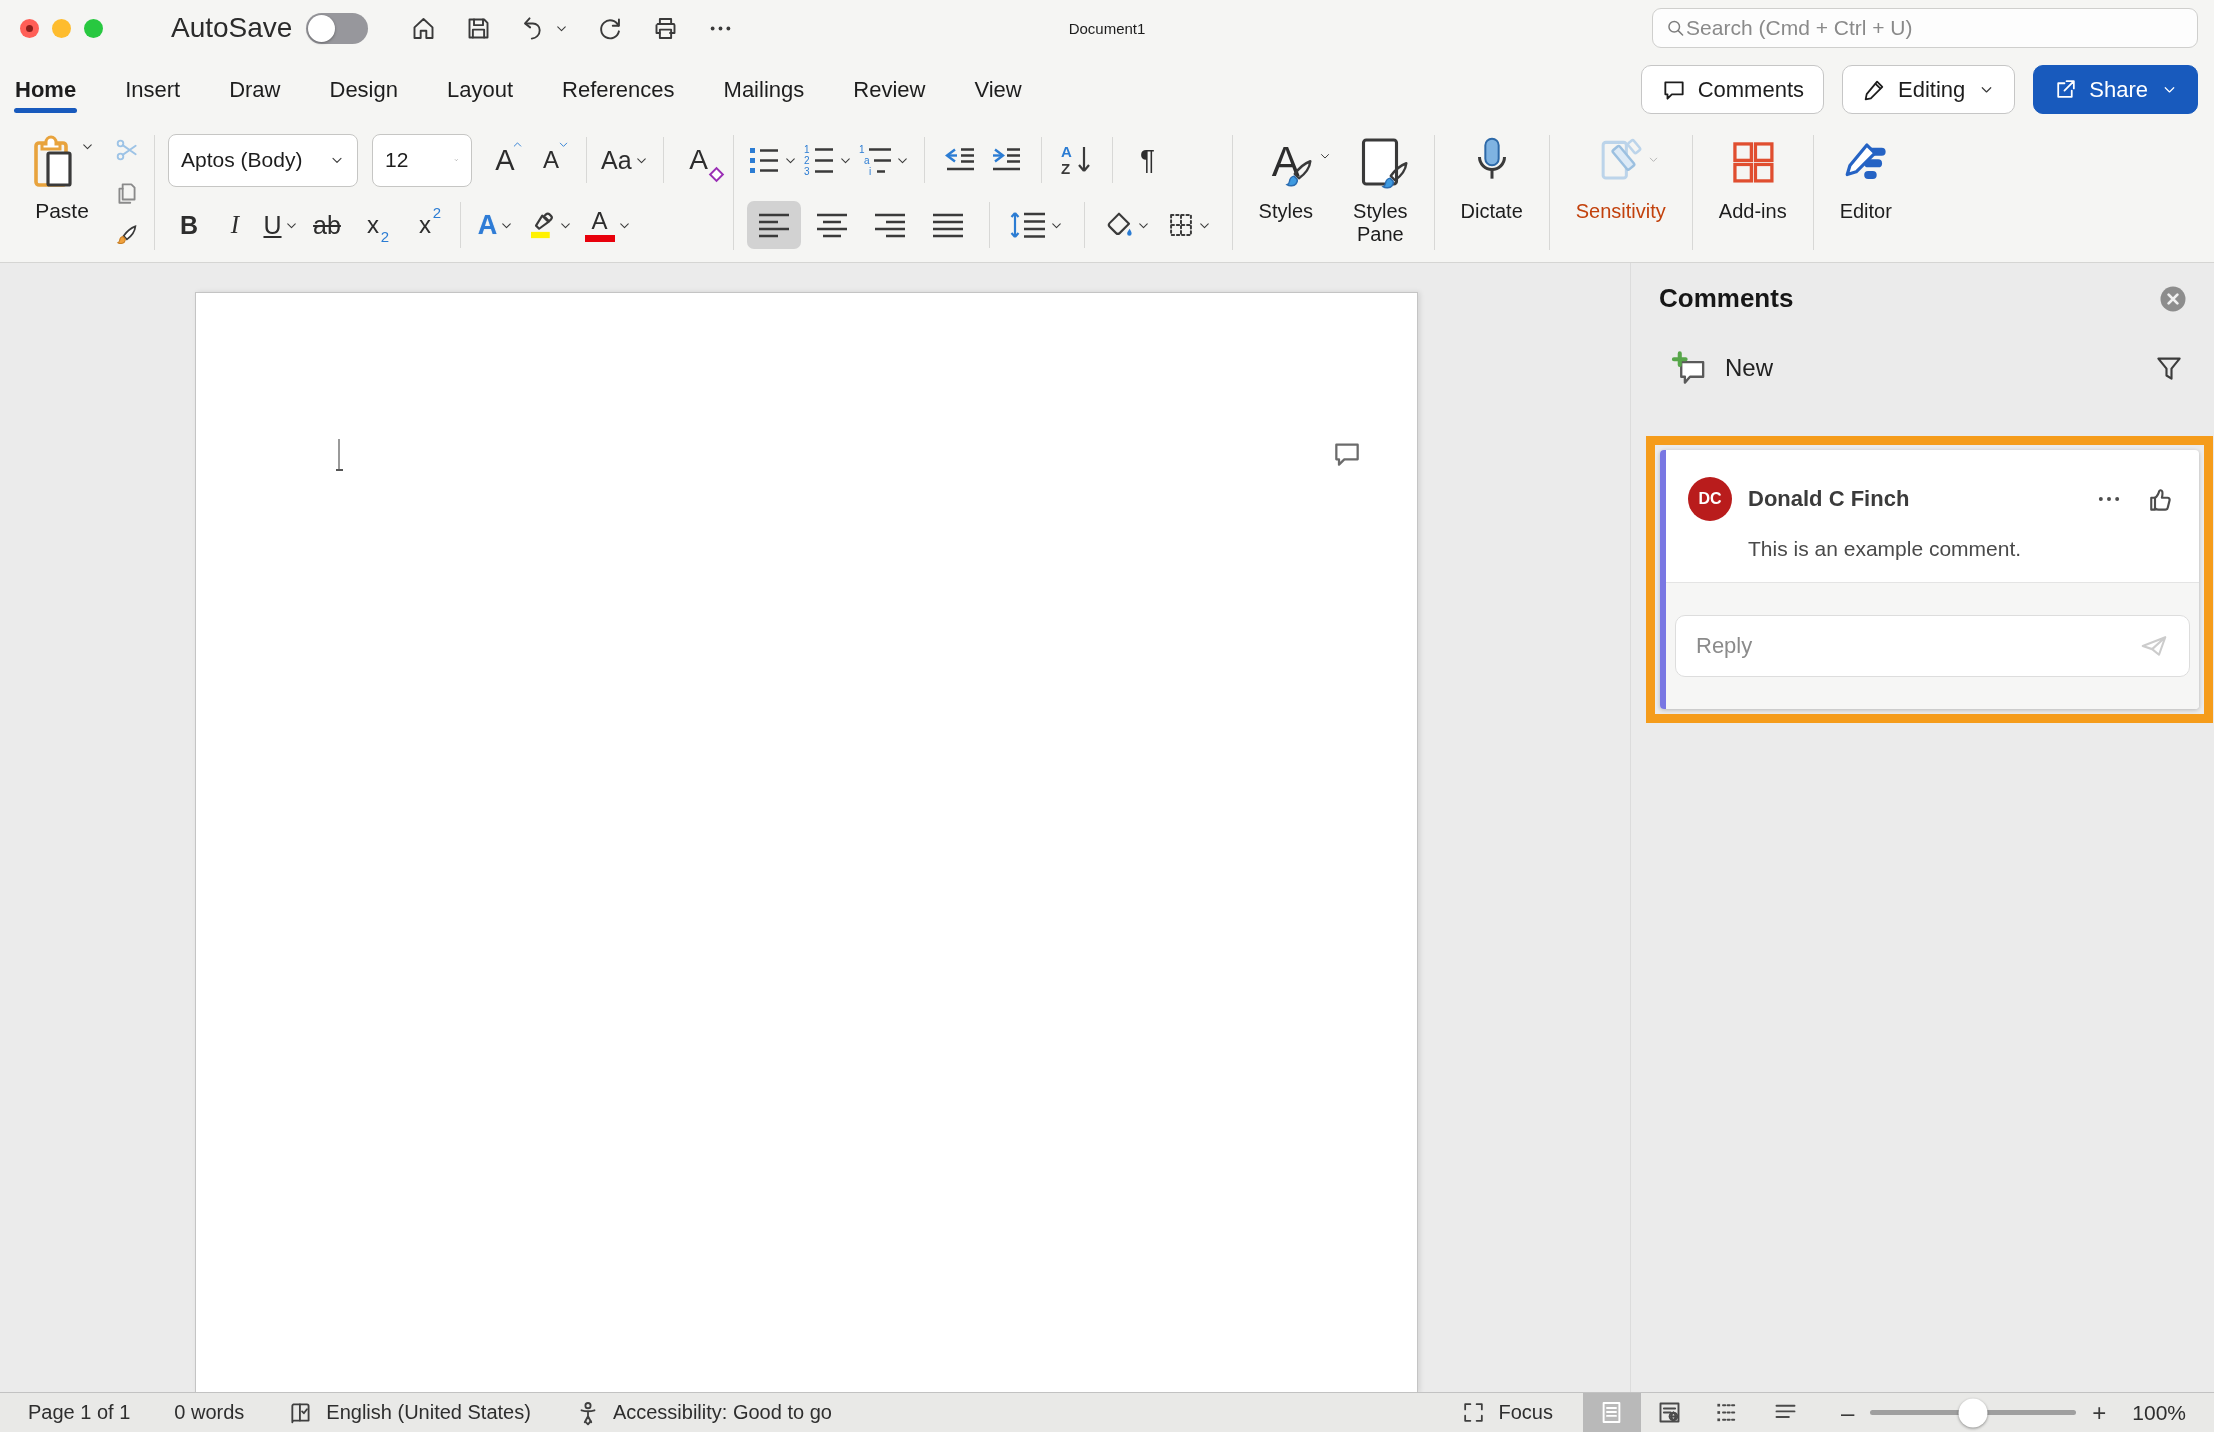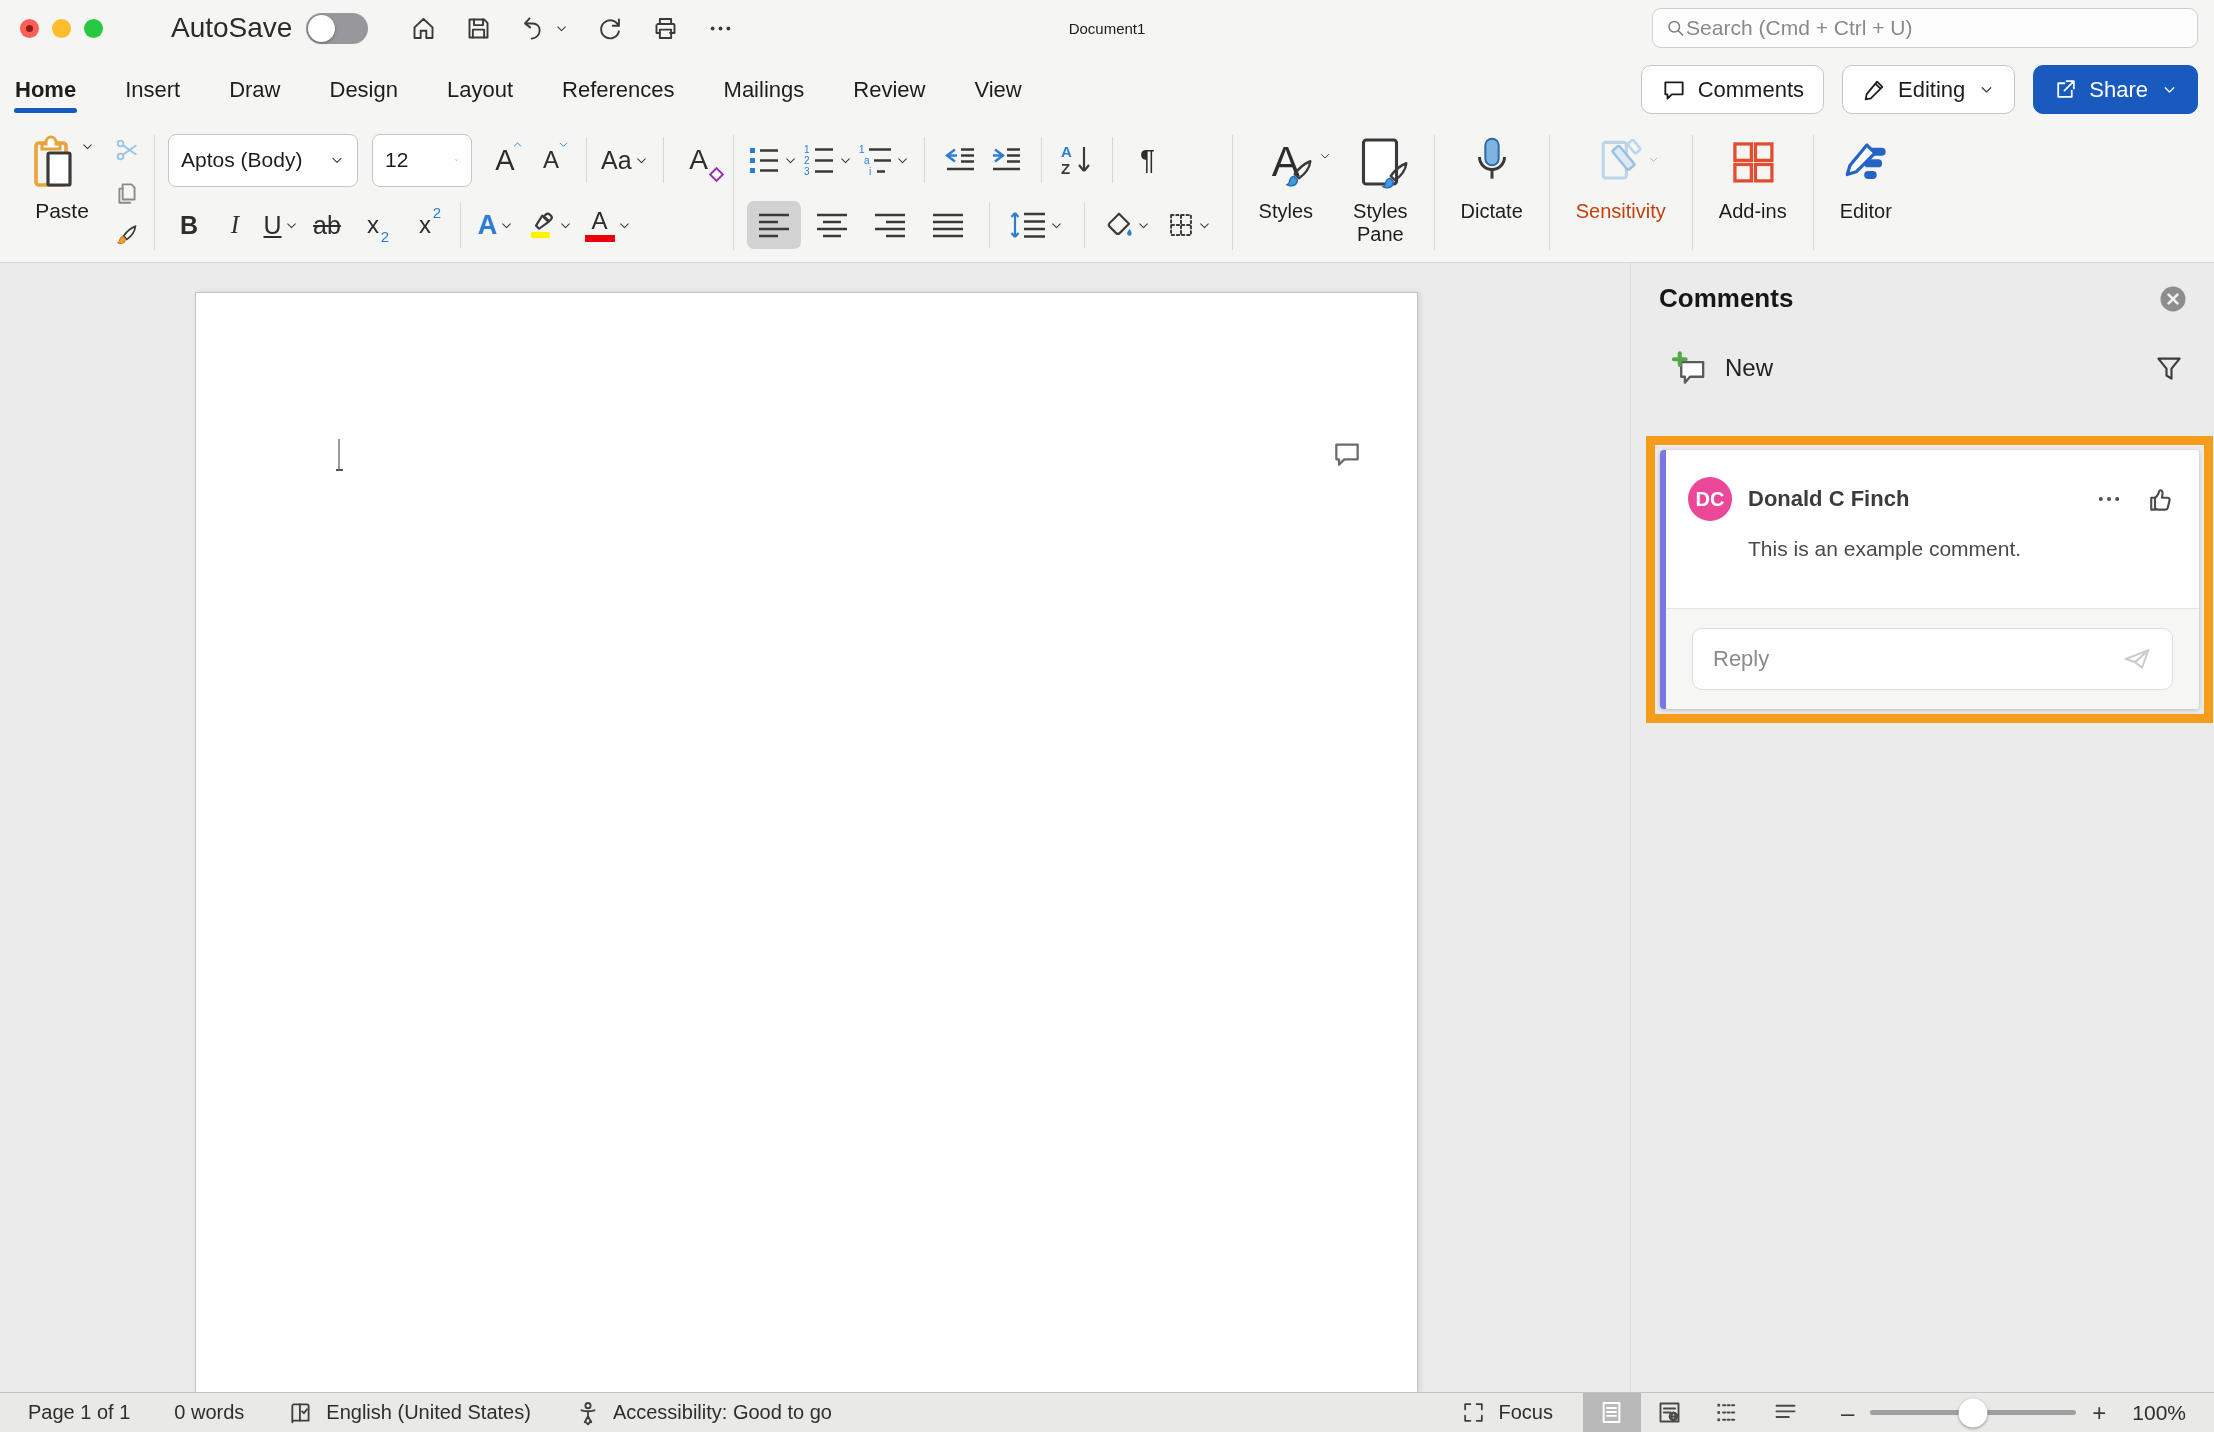--- a/index.html
+++ b/index.html
@@ -91,27 +91,27 @@
   .panel { position:absolute; top:263px; right:0; width:584px; bottom:40px; background:#ebebeb; border-left:1px solid #dcdcdc; }
   .panel-head { display:flex; align-items:center; justify-content:space-between; padding:20px 26px 0 28px; }
   .panel-title { font-size:26px; font-weight:700; color:#171717; }
   .new-row { display:flex; align-items:center; padding:36px 30px 0 40px; }
   .new-btn { display:flex; align-items:center; gap:16px; font-size:24px; color:#222; }
   .funnel { margin-left:auto; color:#3c3c3c; }
   .highlight { position:absolute; left:15px; top:173px; width:567px; height:287px; border:9px solid #f59c1b; padding:5px 5px; }
   .card { width:100%; height:100%; background:#fff; border-radius:4px; box-shadow:0 1px 4px rgba(0,0,0,.22); position:relative; overflow:hidden; }
   .card .accent { position:absolute; left:0; top:0; bottom:0; width:6px; background:#7977e3; }
   .card-top { padding:27px 24px 0 28px; display:flex; align-items:center; gap:16px; }
-  .avatar { width:44px; height:44px; border-radius:50%; background:#ec4899; color:#fff; font-size:20px; font-weight:700;
+  .avatar { width:44px; height:44px; border-radius:50%; background:#b91c1c; color:#fff; font-size:16px; font-weight:700;
     display:flex; align-items:center; justify-content:center; flex:0 0 auto; }
   .author { font-size:22px; font-weight:700; color:#3b3b3b; flex:1; }
   .card-icons { display:flex; align-items:center; gap:22px; color:#4d4d4d; }
   .card-body { padding:16px 24px 0 88px; font-size:21px; color:#4a4a4a; }
-  .card-foot { position:absolute; left:6px; right:0; bottom:0; height:101px; background:#f6f6f5; border-top:1px solid #e4e4e4;
-    display:flex; align-items:center; padding:0 26px; }
+  .card-foot { position:absolute; left:6px; right:0; bottom:0; height:127px; background:#f6f6f5; border-top:1px solid #e4e4e4;
+    display:flex; align-items:center; padding:0 9px; }
   .reply { flex:1; height:62px; background:#fff; border:1px solid #dddddd; border-radius:10px; display:flex;
     align-items:center; padding:0 20px; }
   .reply input { border:none; outline:none; flex:1; font-size:22px; color:#6e6e6e; background:transparent;
     font-family:"Liberation Sans", sans-serif; }
   .reply input::placeholder { color:#8b8b8b; }
   .send { color:#cccccc; }
 
   
   .statusbar { position:absolute; left:0; right:0; bottom:0; height:40px; background:#e9e9e7; border-top:1px solid #c2c2c2;
     display:flex; align-items:center; padding:0 0 0 28px; font-size:20px; color:#2e2e2e; }

